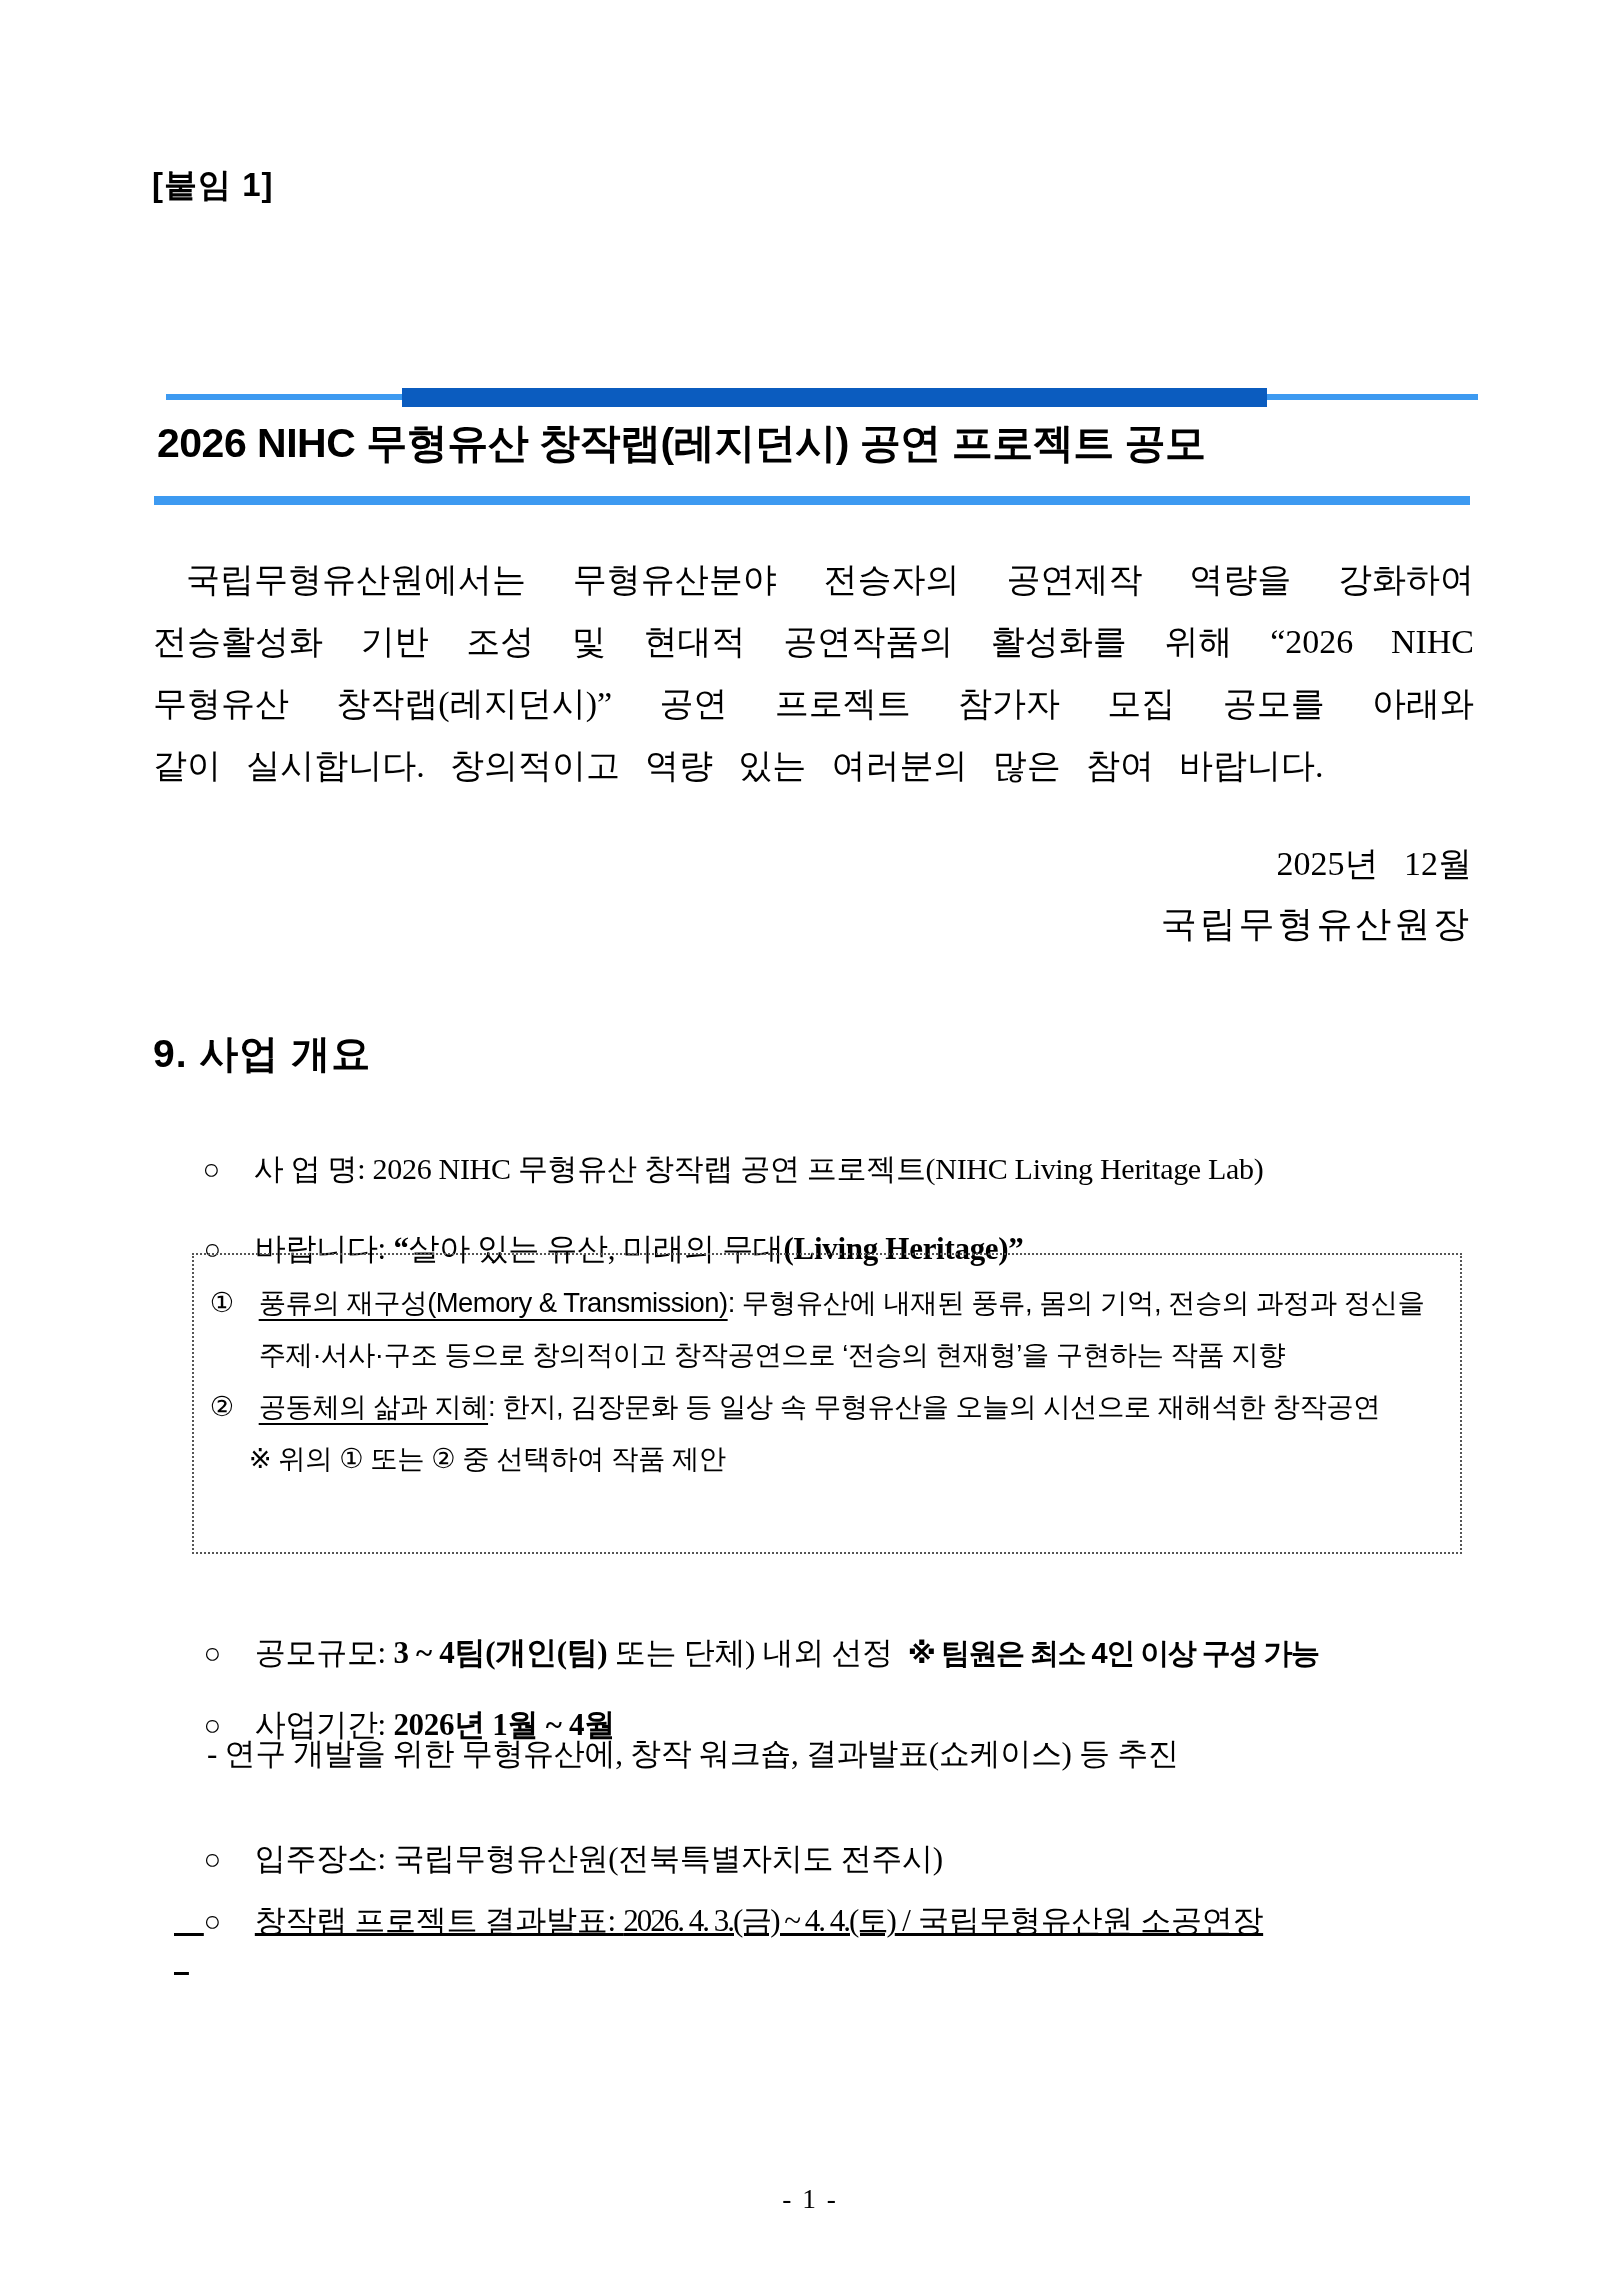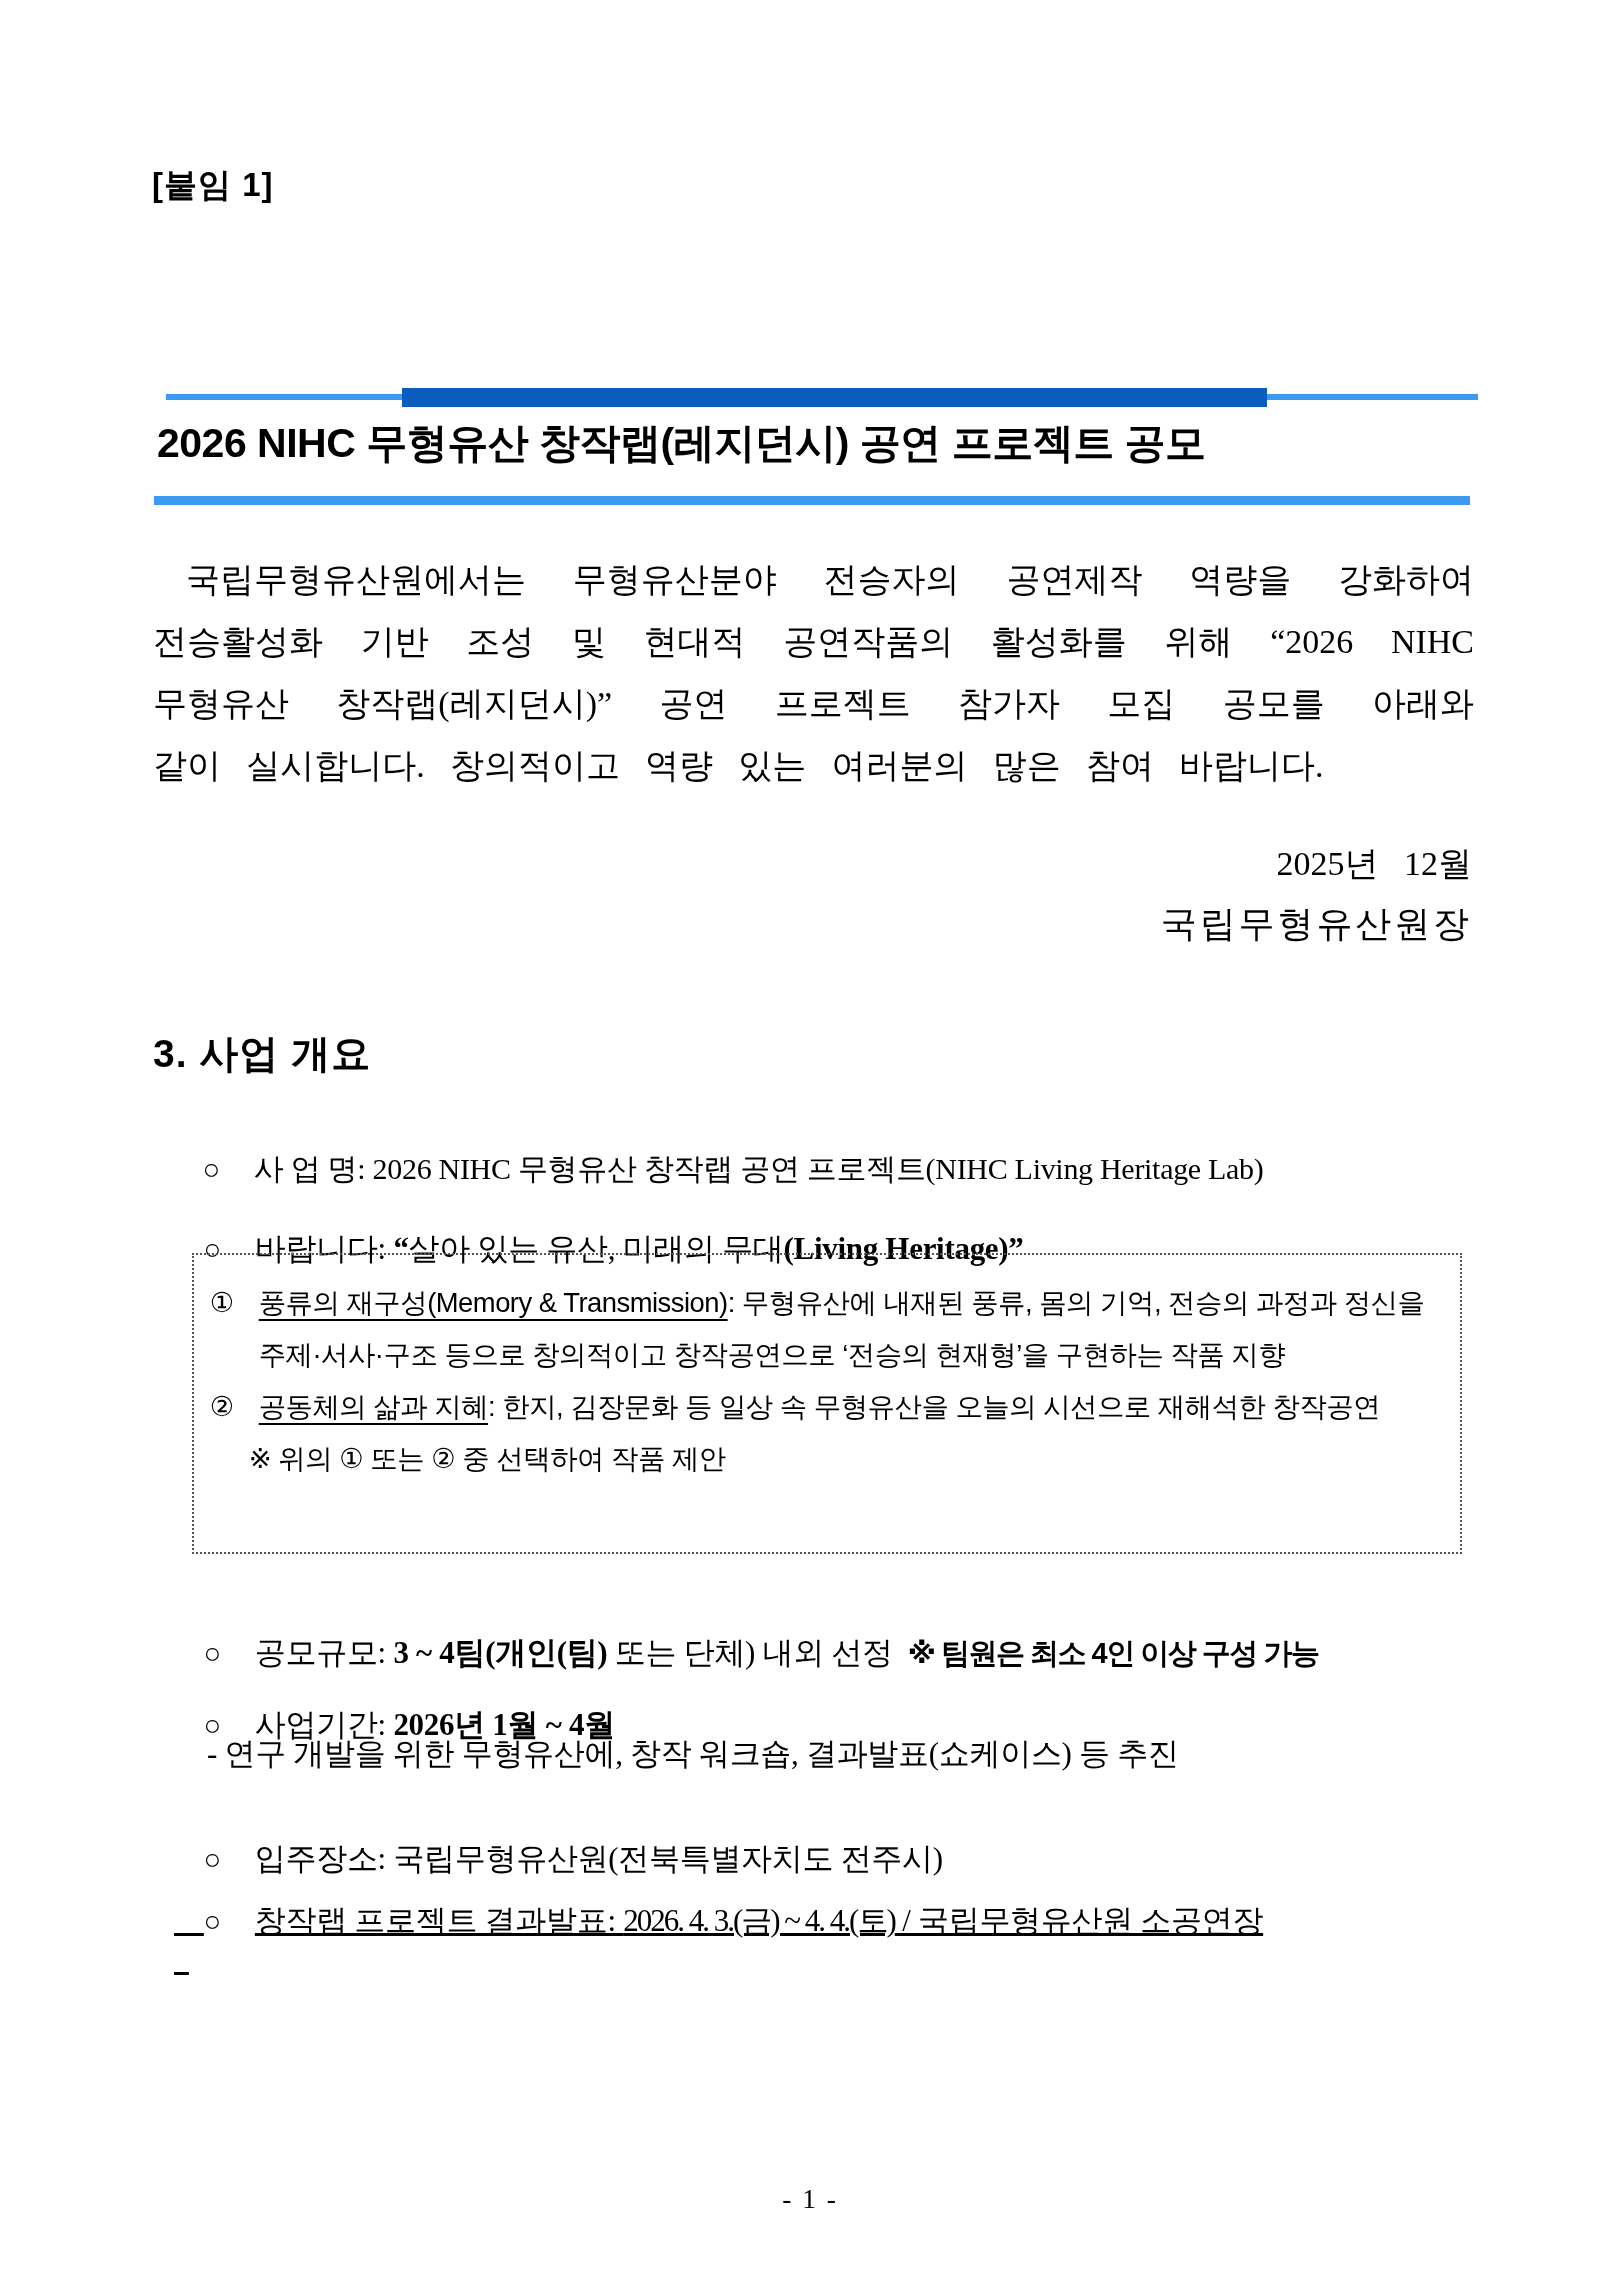--- a/index.html
+++ b/index.html
@@ -107,21 +107,21 @@
   <div class="abs intro">
     <div class="jline first">국립무형유산원에서는 무형유산분야 전승자의 공연제작 역량을 강화하여</div>
     <div class="jline">전승활성화 기반 조성 및 현대적 공연작품의 활성화를 위해 “2026 NIHC</div>
     <div class="jline">무형유산 창작랩(레지던시)” 공연 프로젝트 참가자 모집 공모를 아래와</div>
     <div class="last">같이 실시합니다. 창의적이고 역량 있는 여러분의 많은 참여 바랍니다.</div>
   </div>
 
   <div class="abs signoff date">2025년   12월</div>
   <div class="abs signoff signer">국립무형유산원장</div>
 
-  <div class="abs heading1">3. 사업 개요</div>
+  <div class="abs heading1">9. 사업 개요</div>
 
   <div class="abs brow b-name">
     <span class="mark">○</span><span>사 업 명: </span><span>2026 NIHC 무형유산 창작랩 공연 프로젝트(NIHC Living Heritage Lab)</span>
   </div>
 
   <div class="abs brow b-theme">
     <span class="mark">○</span><span>바랍니다: </span><span class="bold">“</span><span>살아 있는 유산, 미래의 무대</span><span class="bold">(Living Heritage)”</span>
   </div>
 
   <div class="abs theme-box">

